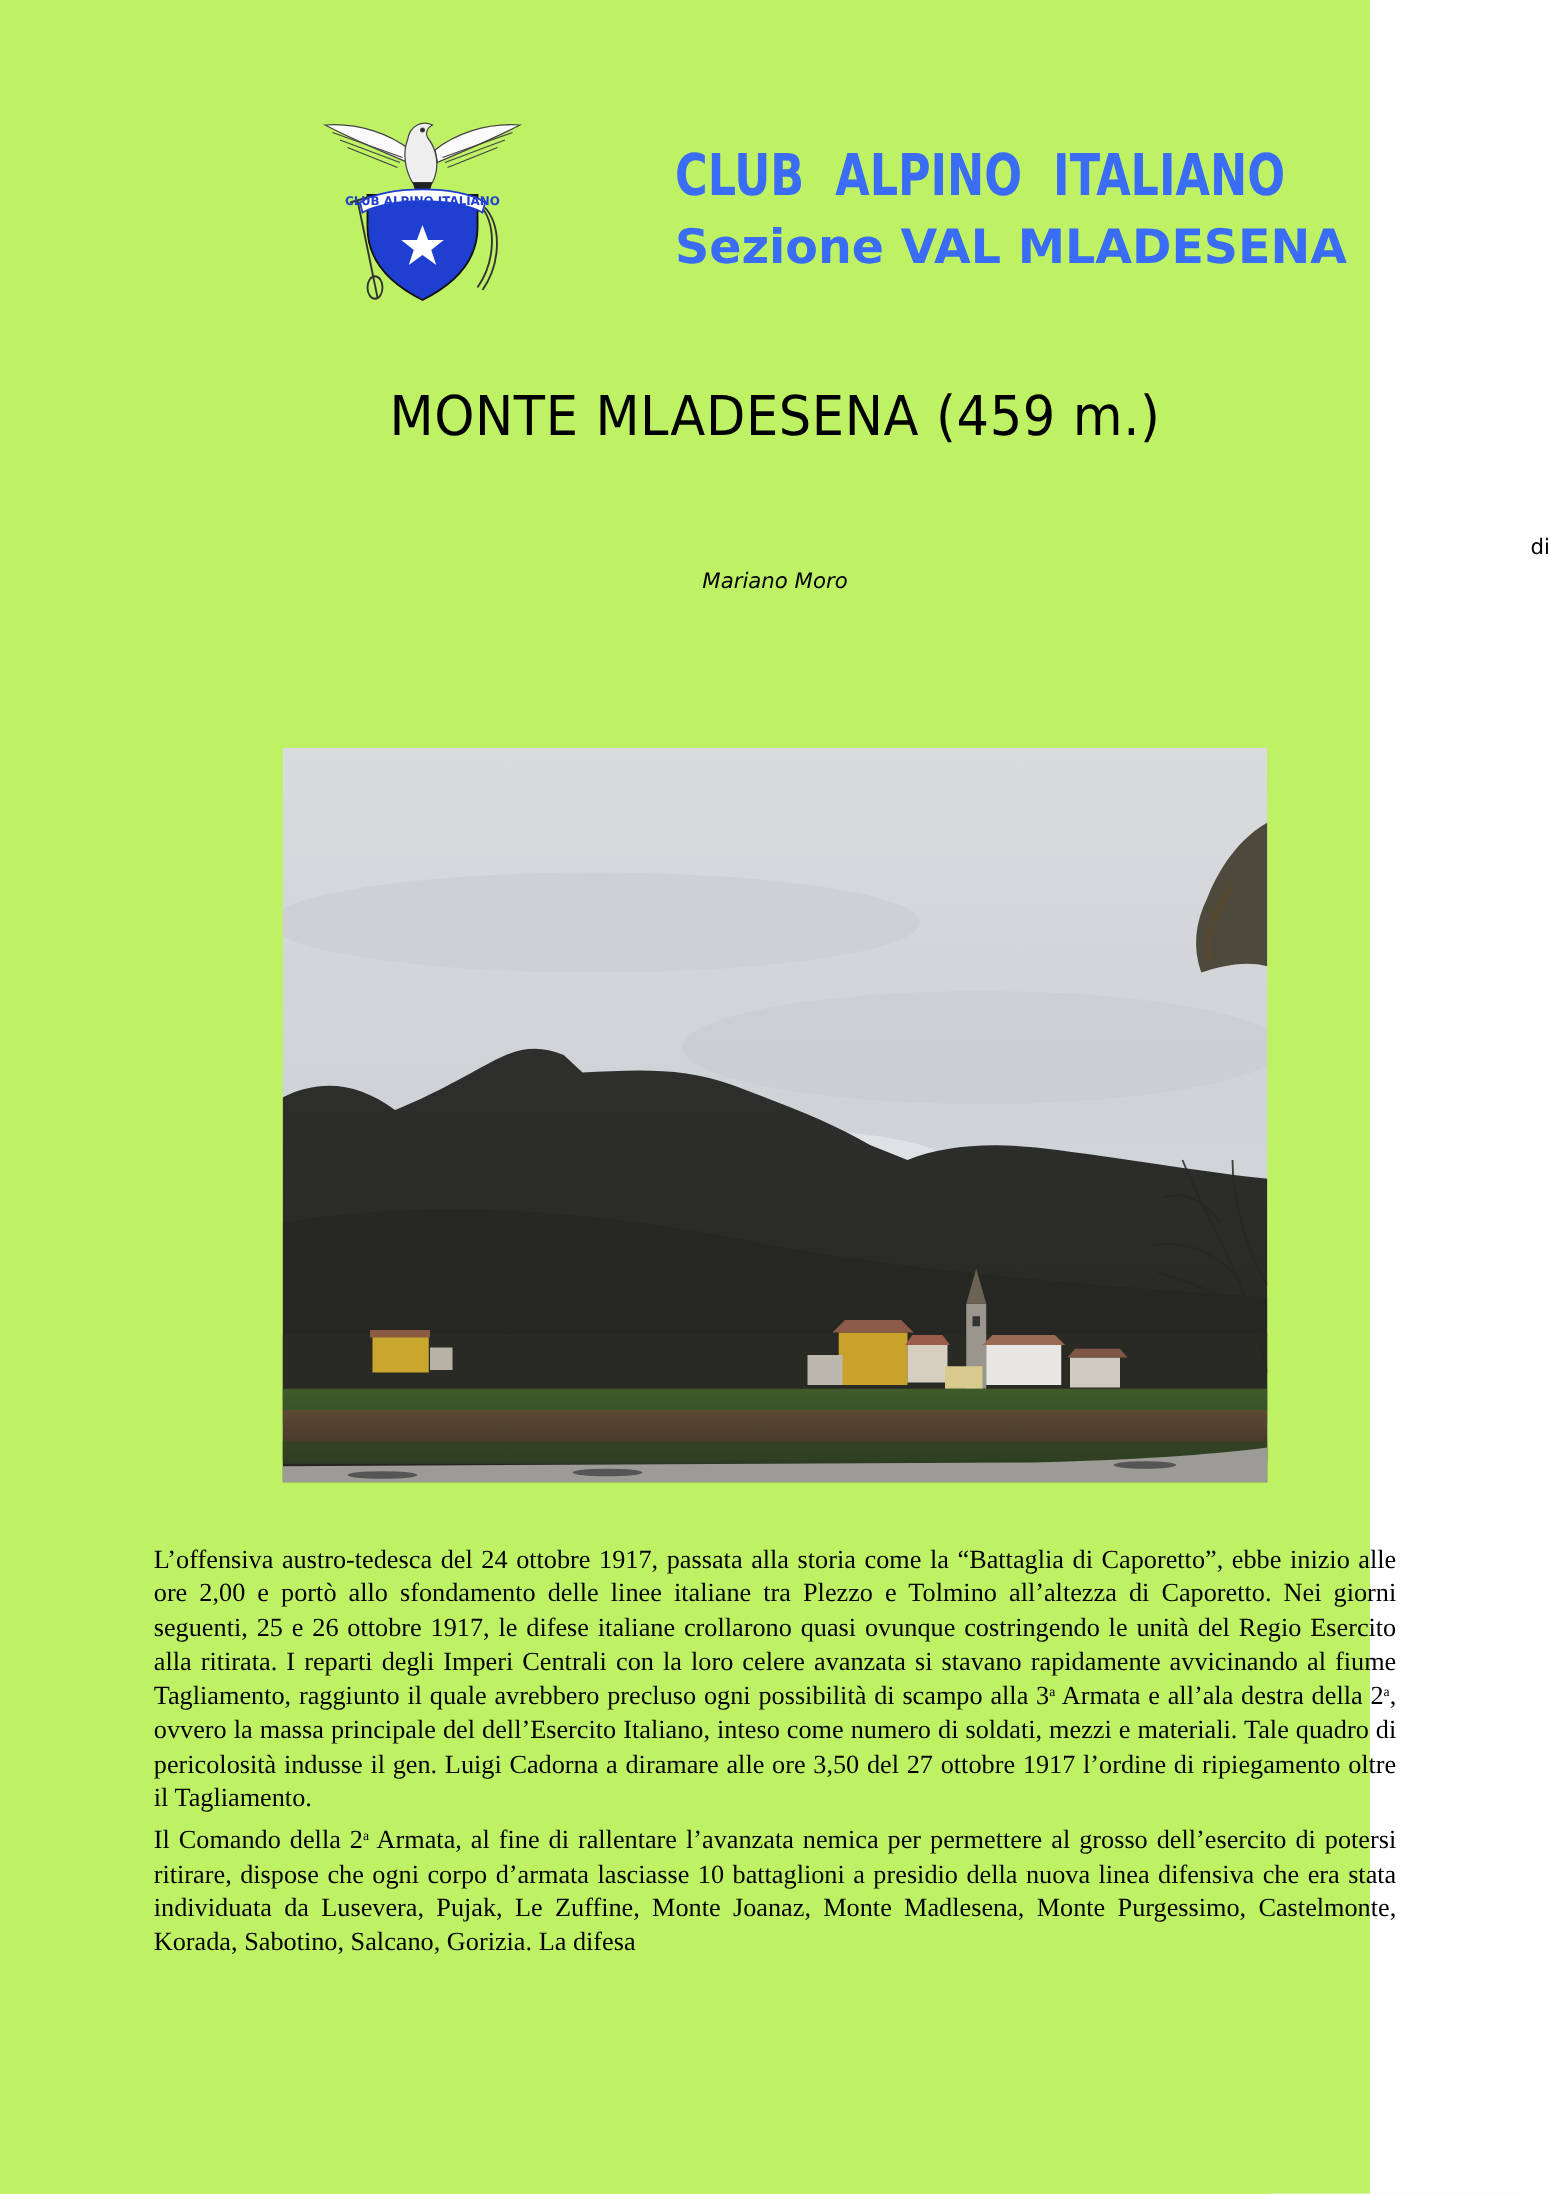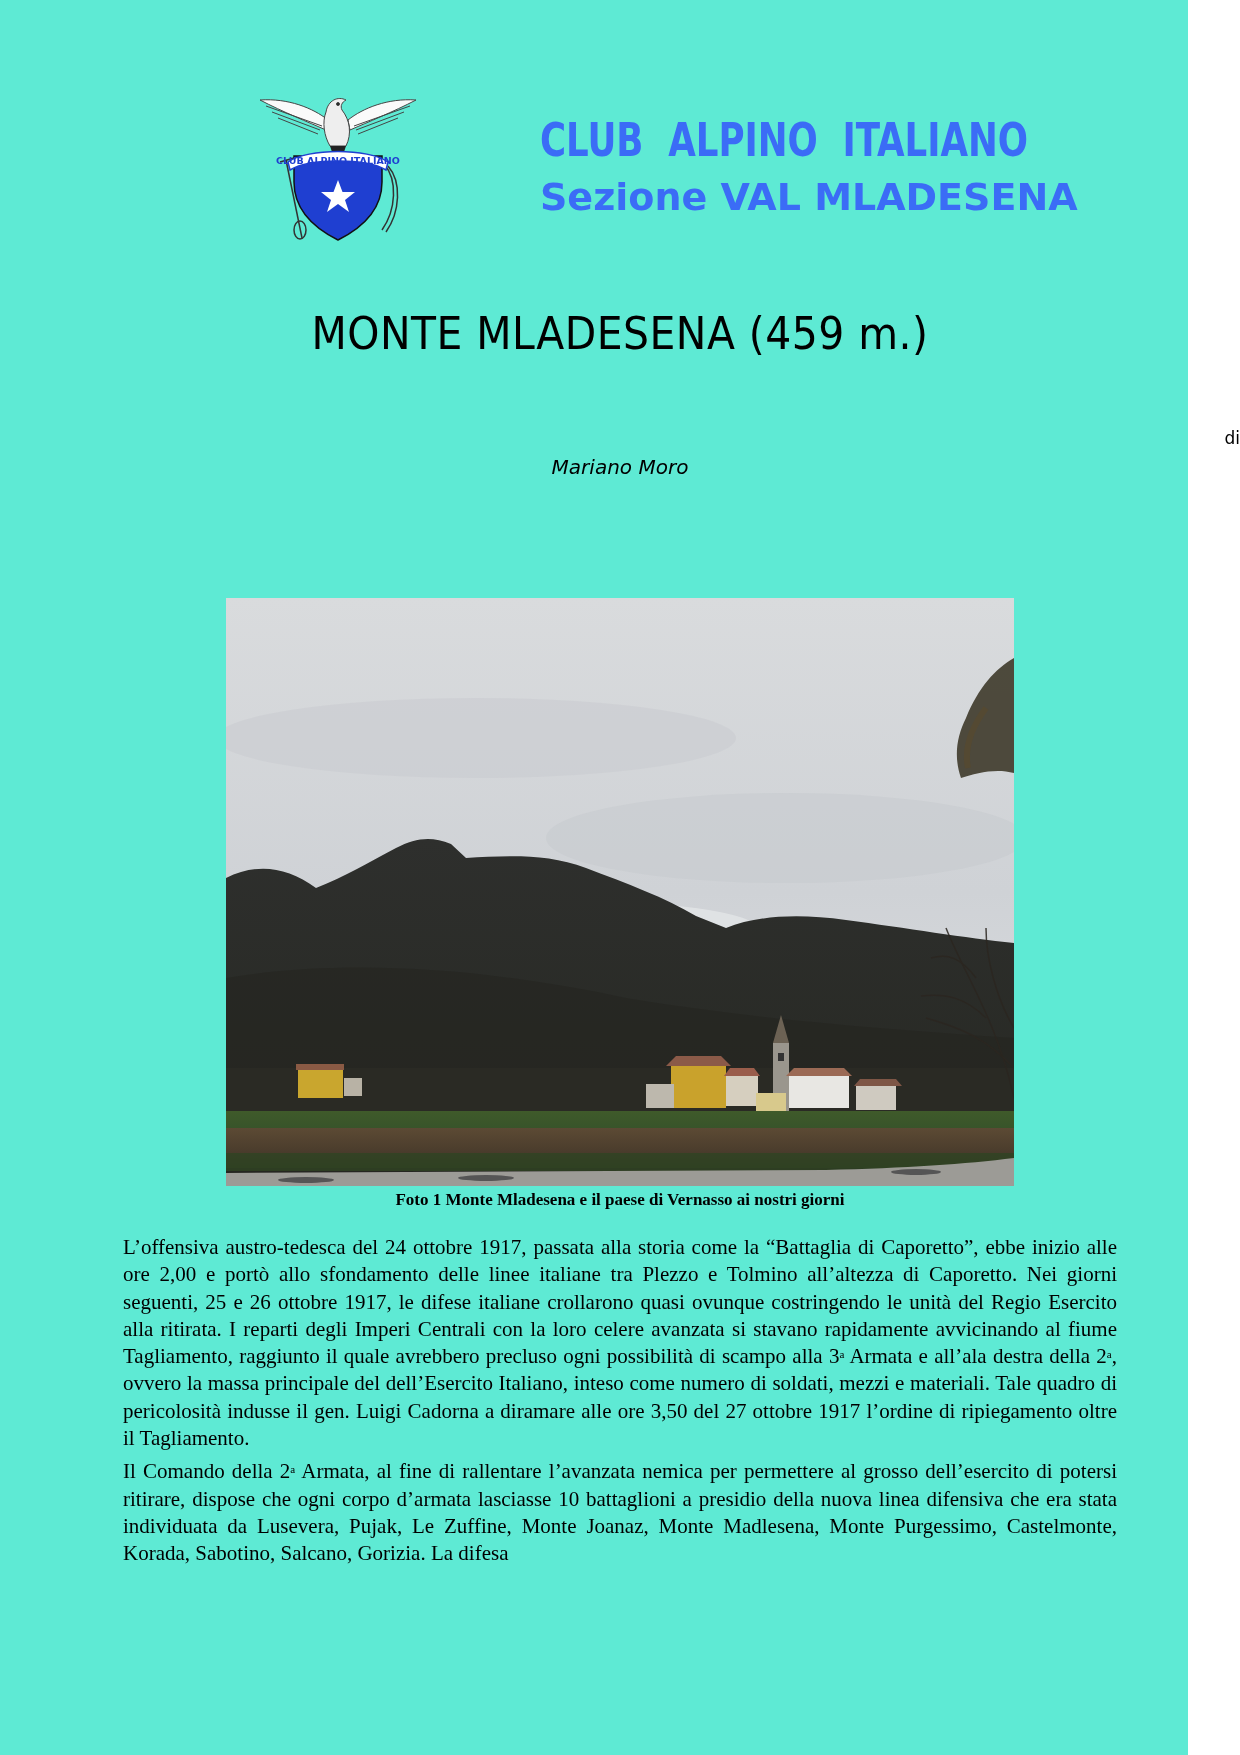--- a/index.html
+++ b/index.html
@@ -1,28 +1,28 @@
 <!DOCTYPE html>
 <html><head>
 <meta charset="utf-8">
 <style>
   html, body { margin: 0; padding: 0; background: #ffffff; }
   body { width: 1240px; height: 1755px; position: relative; overflow: hidden; }
-  .page { position: absolute; left: 0; top: 0; width: 1188px; height: 1755px; background: #5eead4; }
+  .page { position: absolute; left: 0; top: 0; width: 1096px; height: 1755px; background: #bef264; }
 
   .logo { position: absolute; left: 258px; top: 90px; width: 160px; height: 160px; }
 
   .org { position: absolute; left: 540px; top: 112px; width: 560px; color: #3b6cf6; font-family: "DejaVu Sans", sans-serif; font-weight: bold; }
   .org .l1 { font-size: 46px; letter-spacing: 0px; transform: scaleX(0.86); transform-origin: left center; white-space: nowrap; font-family: "DejaVu Sans Condensed", "DejaVu Sans", sans-serif; line-height: 56px; }
   .org .l2 { font-size: 38px; white-space: nowrap; line-height: 50px; margin-top: 4px; }
 
   .title { position: absolute; left: 0; width: 1240px; top: 308px; text-align: center; font-family: "DejaVu Sans", sans-serif; font-size: 44px; color: #000; letter-spacing: 0.5px; transform: scaleX(0.93); }
 
   .by { position: absolute; left: 0; width: 1240px; top: 428px; text-align: right; font-family: "DejaVu Sans", sans-serif; font-size: 17px; color: #000; }
-  .author { position: absolute; left: 0; width: 1240px; top: 455px; text-align: center; font-family: "DejaVu Sans", sans-serif; font-size: 20px; font-style: italic; color: #000; }
+  .author { position: absolute; left: 0; width: 1240px; top: 455px; text-align: center; font-family: "DejaVu Sans", sans-serif; font-size: 17px; font-style: italic; color: #000; }
 
   .photo { position: absolute; left: 226px; top: 598px; width: 788px; height: 588px; overflow: hidden; }
   .photo svg { display: block; }
 
   .caption { position: absolute; left: 0; width: 1240px; top: 1190px; text-align: center; font-family: "Liberation Serif", serif; font-weight: bold; font-size: 17px; color: #000; }
 
   .body-text { position: absolute; left: 117px; top: 1228px; width: 1006px; font-family: "Liberation Serif", serif; font-size: 21px; line-height: 27.3px; color: #000; text-align: justify; }
   .body-text p { margin: 6px; }
   .body-text sup { font-size: 11px; vertical-align: top; position: relative; top: -2px; }
 </style>
@@ -142,20 +142,19 @@
       <rect x="0" y="530" width="788" height="40" fill="url(#brush)"></rect>
       <rect x="0" y="555" width="788" height="18" fill="#2f4423" opacity="0.8"></rect>
 
       <path d="M0,575 L600,572 C680,570 740,566 788,560 L788,588 L0,588 Z" fill="#9c9b96"></path>
       <ellipse cx="80" cy="582" rx="28" ry="3" fill="#555"></ellipse>
       <ellipse cx="260" cy="580" rx="28" ry="3" fill="#555"></ellipse>
       <ellipse cx="690" cy="574" rx="25" ry="3" fill="#555"></ellipse>
     </svg>
   </div>
 
-  <div class="caption">Foto 1 Monte Mladesena e il paese di Vernasso ai nostri giorni</div>
 
   <div class="body-text">
     <p><span>L’offensiva austro-tedesca del 24 ottobre 1917, passata alla storia come la “Battaglia di Caporetto”, ebbe inizio alle ore 2,00 e portò allo sfondamento delle linee italiane tra Plezzo e Tolmino all’altezza di Caporetto. Nei giorni seguenti, 25 e 26 ottobre 1917, le difese italiane crollarono quasi ovunque costringendo le unità del Regio Esercito alla ritirata. I reparti degli Imperi Centrali con la loro celere avanzata si stavano rapidamente avvicinando al fiume Tagliamento, raggiunto il quale avrebbero precluso ogni possibilità di scampo alla 3</span><sup>a</sup><span> Armata e all’ala destra della 2</span><sup>a</sup><span>, ovvero la massa principale del dell’Esercito Italiano, inteso come numero di soldati, mezzi e materiali. Tale quadro di pericolosità indusse il gen. Luigi Cadorna a diramare alle ore 3,50 del 27 ottobre 1917 l’ordine di ripiegamento oltre il Tagliamento.</span></p>
     <p><span>Il Comando della 2</span><sup>a</sup><span> Armata, al fine di rallentare l’avanzata nemica per permettere al grosso dell’esercito di potersi ritirare, dispose che ogni corpo d’armata lasciasse 10 battaglioni a presidio della nuova linea difensiva che era stata individuata  da Lusevera, Pujak, Le Zuffine, Monte Joanaz, Monte Madlesena, Monte Purgessimo, Castelmonte, Korada, Sabotino, Salcano, Gorizia. La difesa</span></p>
   </div>
 
 </div>
 
 </body></html>

